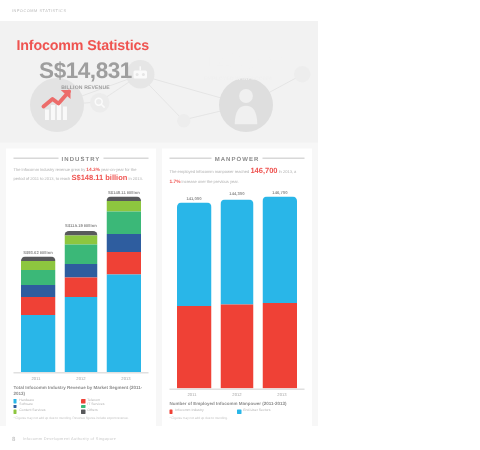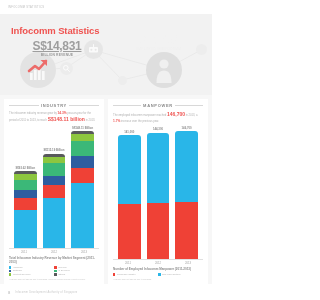--- a/index.html
+++ b/index.html
@@ -53,23 +53,22 @@
   .circ-sm{left:60px;top:48px;width:13px;height:13px;background:#ececec;}
   .circ-tiny{left:118px;top:62px;width:9px;height:9px;background:#ededed;}
   .circ-tiny2{left:196px;top:30px;width:11px;height:11px;background:#ededed;}
   .glyph{opacity:.82;}
   
   .stat-l{
     position:absolute;left:26px;top:26px;
     text-align:center;width:62px;
   }
   .stat-num{
-    font-size:12px;font-weight:bold;color:#9e9e9e;letter-spacing:-.3px;
+    font-size:15px;font-weight:bold;color:#9e9e9e;letter-spacing:-.3px;
     line-height:1;
-    text-decoration:underline;
   }
   .stat-num.white{color:#f2f2f2;}
   .stat-cap{
     font-size:3.4px;font-weight:bold;color:#9a9a9a;
     text-transform:uppercase;letter-spacing:.1px;margin-top:1px;line-height:1.25;
   }
   .stat-cap.white{color:#f0f0f0;}
   .stat-r{
     position:absolute;left:136px;top:20px;
     text-align:left;width:66px;

